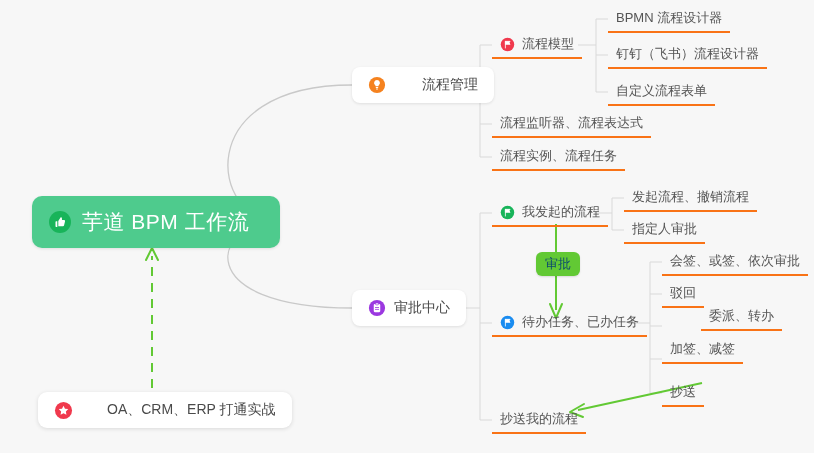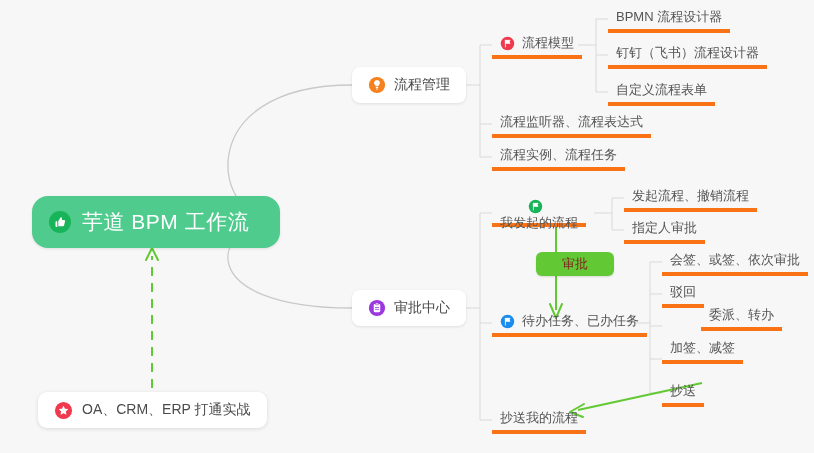--- a/index.html
+++ b/index.html
@@ -11,61 +11,61 @@
     position:relative;
   }
   #canvas{position:absolute;left:0;top:0;width:814px;height:453px;}
   svg.links{position:absolute;left:0;top:0;width:814px;height:453px;pointer-events:none;}
 
   
   .node{position:absolute;box-sizing:border-box;display:flex;align-items:center;white-space:nowrap;}
 
   .root{
     left:32px;top:196px;width:248px;height:52px;
-    background:#4ecb8d;border-radius:16px;
+    background:#4ecb8d;border-radius:10px;
     box-shadow:0 1px 3px rgba(0,0,0,.10);
     padding:0 16px;
   }
   .root .label{color:#ffffff;font-size:21px;letter-spacing:.5px;}
 
   .branch{
     background:#ffffff;border-radius:8px;height:36px;padding:0 16px;
     box-shadow:0 1px 3px rgba(0,0,0,.10);
   }
   .branch .label{color:#4a4a4a;font-size:14px;}
-  #branch-process{left:352px;top:67px;}
+  #branch-process{left:352px;top:67px;gap:28px;}
   #branch-approval{left:352px;top:290px;}
 
   
-  .leaf{height:28px;padding:0 8px;border-bottom:4px solid #f97316;}
+  .leaf{height:28px;padding:0 8px;border-bottom:2px solid #f97316;}
   .leaf .label{color:#555;font-size:13px;}
 
   
   .ico{display:inline-flex;align-items:center;justify-content:center;flex:0 0 auto;}
   .ico svg{display:block;}
   .root .ico{margin-right:10px;}
   .branch .ico{margin-right:8px;}
   .leaf .ico{margin-right:7px;}
 
   
   .badge{
     position:absolute;left:536px;top:252px;
     background:#62c934;border-radius:6px;
-    padding:3px 26px;color:#7f1d1d;font-size:13px;
+    padding:3px 9px;color:#0c4a6e;font-size:13px;
     box-shadow:0 1px 2px rgba(0,0,0,.12);
   }
 
   
   .callout{
     position:absolute;left:38px;top:392px;
     background:#fff;border-radius:9px;height:36px;
     padding:0 16px;display:flex;align-items:center;
     box-shadow:0 1px 4px rgba(0,0,0,.12);
   }
-  .callout .label{color:#4a4a4a;font-size:14px;}
+  .callout .label{color:#4a4a4a;font-size:14px;margin-left:25px;}
   .callout .ico{margin-right:9px;}
 </style>
 </head>
 <body>
 
 <div id="canvas">
 
   <svg class="links" viewBox="0 0 814 453">
     <g fill="none" stroke="#c9c9c9" stroke-width="1.3">
 
@@ -181,21 +181,21 @@
         <circle cx="10" cy="10" r="9" fill="#9b38e0"></circle>
         <rect x="6.4" y="5.6" width="7.2" height="9" rx="1.2" fill="#fff"></rect>
         <rect x="8.3" y="4.4" width="3.4" height="2.1" rx="1" fill="#fff" stroke="#9b38e0" stroke-width=".8"></rect>
         <rect x="7.8" y="9" width="4.4" height=".9" fill="#9b38e0"></rect>
         <rect x="7.8" y="11" width="4.4" height=".9" fill="#9b38e0"></rect>
       </svg>
     </span>
     <span class="label">审批中心</span>
   </div>
 
-  <div class="node leaf" style="left:492px;top:199px;flex-direction:column;">
+  <div class="node leaf" style="left:492px;top:199px;">
     <span class="ico">
       <svg width="15" height="15" viewBox="0 0 20 20">
         <circle cx="10" cy="10" r="9" fill="#18b45a"></circle>
         <path d="M7.2 5.2v10M7.2 5.8h6.2l-1.3 2 1.3 2H7.2z" fill="#fff" stroke="#fff" stroke-width="1.1" stroke-linejoin="round"></path>
       </svg>
     </span>
     <span class="label">我发起的流程</span>
   </div>
 
   <div class="node leaf" style="left:492px;top:309px;">

